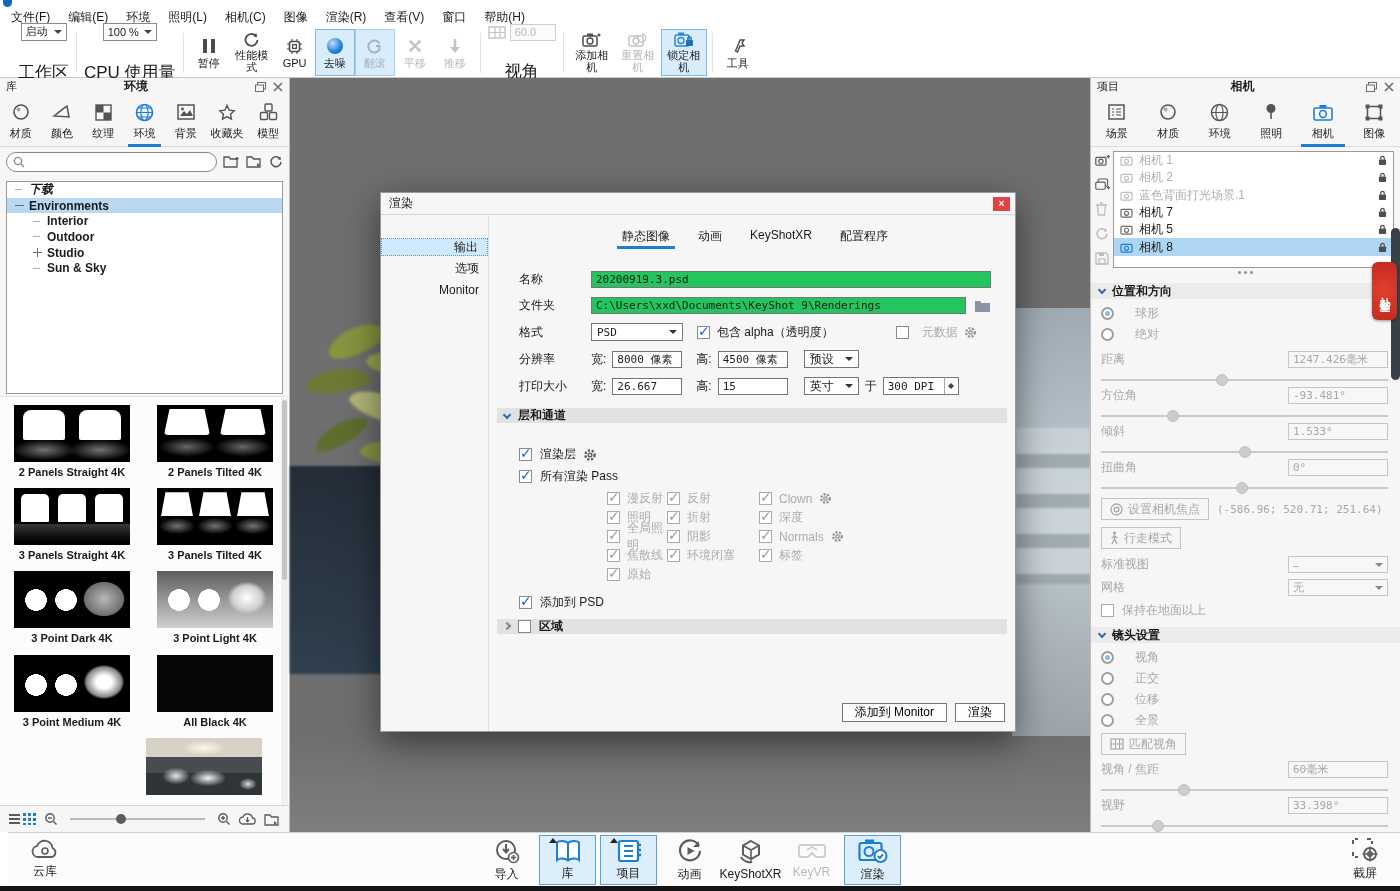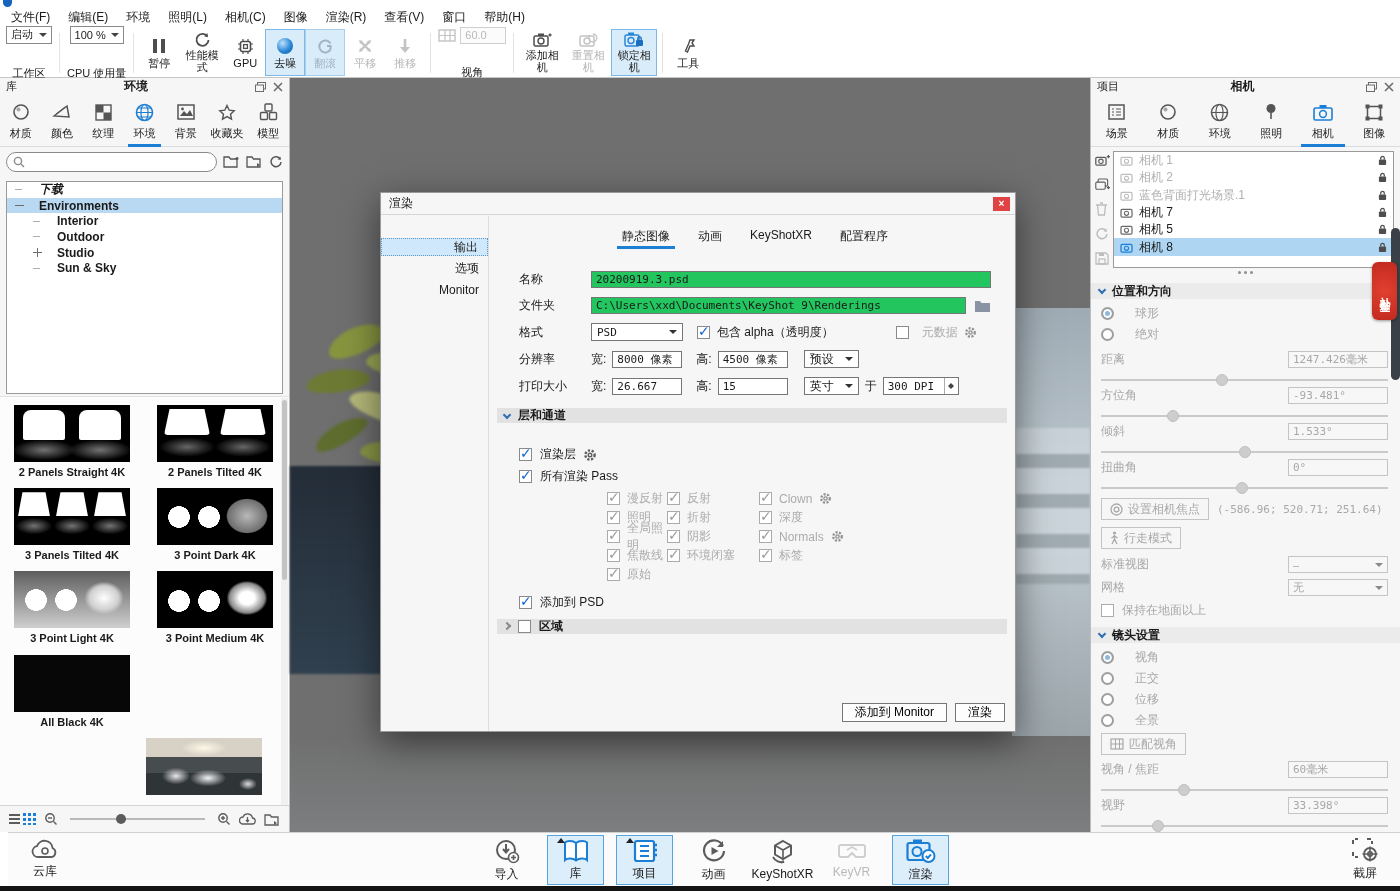--- a/index.html
+++ b/index.html
@@ -4,26 +4,26 @@
 <style>
   * { margin:0; padding:0; box-sizing:border-box; }
   body { font-family:"Liberation Sans","DejaVu Sans",sans-serif; font-size:12px; color:#1a1a1a; background:#fff; }
   .stage { position:relative; width:1400px; height:891px; background:#fff; overflow:hidden; }
 
   
   .titlebar { position:absolute; left:0; top:0; width:100%; height:7px; background:#fff; }
   .titlebar .appdot { position:absolute; left:3px; top:0; width:9px; height:7px; border-radius:0 0 5px 5px; background:#1565c0; }
   .menubar { position:absolute; left:0; top:7px; width:100%; height:21px; background:#fff; display:flex; align-items:center; padding-left:2px; }
   .menu-item { padding:2px 9px; cursor:default; }
-  .toolbar { position:absolute; left:0; top:28px; width:100%; height:50px; background:#fff; border-bottom:1px solid #c6c6c6; display:flex; align-items:center; padding-left:4px; }
+  .toolbar { position:absolute; left:0; top:28px; width:100%; height:50px; background:#fff; border-bottom:1px solid #c6c6c6; display:flex; align-items:center; padding-left:16px; }
   .tgroup { display:flex; flex-direction:column; align-items:center; justify-content:center; margin:0 2px; }
   .tsep { width:1px; height:40px; background:#e3e3e3; margin:0 5px; }
   .mini-dd { display:flex; align-items:center; justify-content:space-between; border:1px solid #8a8a8a; background:#fff; height:18px; padding:0 4px; font-size:11px; min-width:46px; margin-bottom:3px; }
   .mini-dd::after { content:""; border:4px solid transparent; border-top-color:#444; margin:4px 0 0 5px; }
-  .tlabel { font-size:11px; line-height:1.1; text-align:right;margin-top:20px; }
+  .tlabel { font-size:17px; line-height:1.1; text-align:right;margin-top:20px; }
   .tbtn { display:flex; flex-direction:column; align-items:center; justify-content:center; min-width:40px; max-width:46px; height:47px; border:1px solid transparent; font-size:11px; line-height:1.15; padding:1px 3px; text-align:center; }
   .tbtn .tico { height:21px; display:flex; align-items:center; justify-content:center; }
   .tbtn.active { background:#d9ecfa; border-color:#7db8e8; }
   .tbtn.activedim { background:#d9ecfa; border-color:#a8cfee; color:#9fb4c4; }
   .tbtn.disabled { color:#b4b4b4; }
   .i-pause span { display:inline-block; width:4px; height:14px; background:#4d4d4d; margin:0 2px; }
   .i-sphere { width:16px; height:16px; border-radius:50%; background:radial-gradient(circle at 35% 32%, #bfe2ff, #2a86d4 55%, #0d5ca8); }
   .fov-row { display:flex; align-items:center; gap:4px; margin-bottom:2px; }
   .fov-field { width:46px; height:17px; border:1px solid #cfcfcf; color:#b9b9b9; font-size:11px; display:flex; align-items:center; padding-left:4px; background:#fbfbfb; }
 
@@ -39,21 +39,21 @@
   .tab.active::after { content:""; position:absolute; left:4px; right:4px; bottom:-1px; height:3px; background:#1b7fd6; }
   .dots { display:flex; justify-content:center; gap:3px; padding:3px 0; }
   .dots i { width:3px; height:3px; border-radius:50%; background:#8f8f8f; }
 
   
   .lib { left:0; width:290px; border-right:1px solid #bdbdbd; }
   .searchrow { display:flex; align-items:center; gap:6px; padding:5px 6px 4px; }
   .searchbox { flex:1; height:20px; border:1px solid #8a8a8a; border-radius:10px; background:#fff; display:flex; align-items:center; padding:0 6px; color:#9a9a9a; }
   .tools3 { display:flex; gap:6px; color:#555; }
   .tree { margin:5px 6px 0; height:213px; border:1px solid #9a9a9a; background:#fff; overflow:hidden; font-weight:bold; }
-  .trow { height:15.7px; display:flex; align-items:center; padding-left:8px; gap:15px; }
+  .trow { height:15.7px; display:flex; align-items:center; padding-left:8px; gap:5px; }
   .trow.ind { padding-left:26px; }
   .trow.sel { background:#b9d9f2; }
   .exp { width:9px; height:9px; position:relative; flex:none; }
   .exp.minus::before, .exp.plus::before { content:""; position:absolute; left:0; top:4px; width:9px; height:1.4px; background:#6d6d6d; }
   .exp.plus::after { content:""; position:absolute; left:4px; top:0; width:1.4px; height:9px; background:#6d6d6d; }
   .exp.line::before { content:""; position:absolute; left:0; top:4px; width:7px; height:1px; background:#aeaeae; }
   .thumbs { position:absolute; left:0; top:318px; bottom:27px; width:100%; padding:8px 10px 0 8px; display:flex; flex-wrap:wrap; justify-content:space-between; overflow:hidden; background:#fcfcfc; border-top:1px solid #e2e2e2; }
   .tcell { width:128px; display:flex; flex-direction:column; align-items:center; margin-bottom:9px; }
   .timg { width:116px; height:57px; background:#000; position:relative; overflow:hidden; }
   .tcap { font-size:11px; font-weight:600; margin-top:4px; color:#1a1a1a; }
@@ -166,21 +166,21 @@
   .pc1 { width:108px; margin-left:40px;padding-left:48px; }
   .pc2 { width:92px; }
   .pc3 { width:150px; }
   .gear { display:flex; color:#8f8f8f; }
   .gear.dk { color:#5f5f5f; }
   .dlg-buttons { position:absolute; right:10px; bottom:9px; display:flex; gap:8px; }
   .dbtn { border:1px solid #767676; background:#fdfdfd; height:19px; padding:0 12px; font-size:12px; display:flex; align-items:center; }
 
   
   .bottombar { position:absolute; left:8px; top:832px; width:100%; height:54px; background:#fbfbfb; border-top:1px solid #d0d0d0; }
-  .bb-center { position:absolute; left:470px; top:2px; display:flex; gap:12px; }
+  .bb-center { position:absolute; left:470px; top:2px; display:flex; gap:4px; }
   .bbtn { width:57px; height:50px; display:flex; flex-direction:column; align-items:center; justify-content:center; gap:2px; font-size:12px; border:1px solid transparent; position:relative; }
   .bbtn.active { background:#ddeefb; border-color:#55a4e0; }
   .bbtn.disabled { color:#b9b9b9; }
   .bbtn .corner { position:absolute; left:9px; top:2px; width:0; height:0; border-left:4px solid transparent; border-right:4px solid transparent; border-bottom:5px solid #222; }
   .bb-left { position:absolute; left:12px; top:4px; width:50px; display:flex; flex-direction:column; align-items:center; gap:2px; font-size:12px; color:#222; }
   .bb-right { position:absolute; right:16px; top:4px; width:54px; display:flex; flex-direction:column; align-items:center; gap:2px; font-size:12px; }
   .blackstrip { position:absolute; left:0; top:886px; width:100%; height:5px; background:#141414; }
 
   svg { display:block; }
 </style>
@@ -472,20 +472,26 @@
       </div>
 
     <div class="thumbs">
       <div class="tcell">
           <div class="timg t-ps2"></div>
           <div class="tcap">2 Panels Straight 4K</div>
         </div>
       <div class="tcell">
           <div class="timg t-pt2"></div>
           <div class="tcap">2 Panels Tilted 4K</div>
+        </div>
+      <div class="tcell">
+          <div class="timg t-ps3">
+            <span class="mid"></span>
+          </div>
+          <div class="tcap">3 Panels Straight 4K</div>
         </div>
       <div class="tcell">
           <div class="timg t-pt3">
             <span class="mid"></span>
           </div>
           <div class="tcap">3 Panels Tilted 4K</div>
         </div>
       <div class="tcell">
           <div class="timg t-3dark"></div>
           <div class="tcap">3 Point Dark 4K</div>

